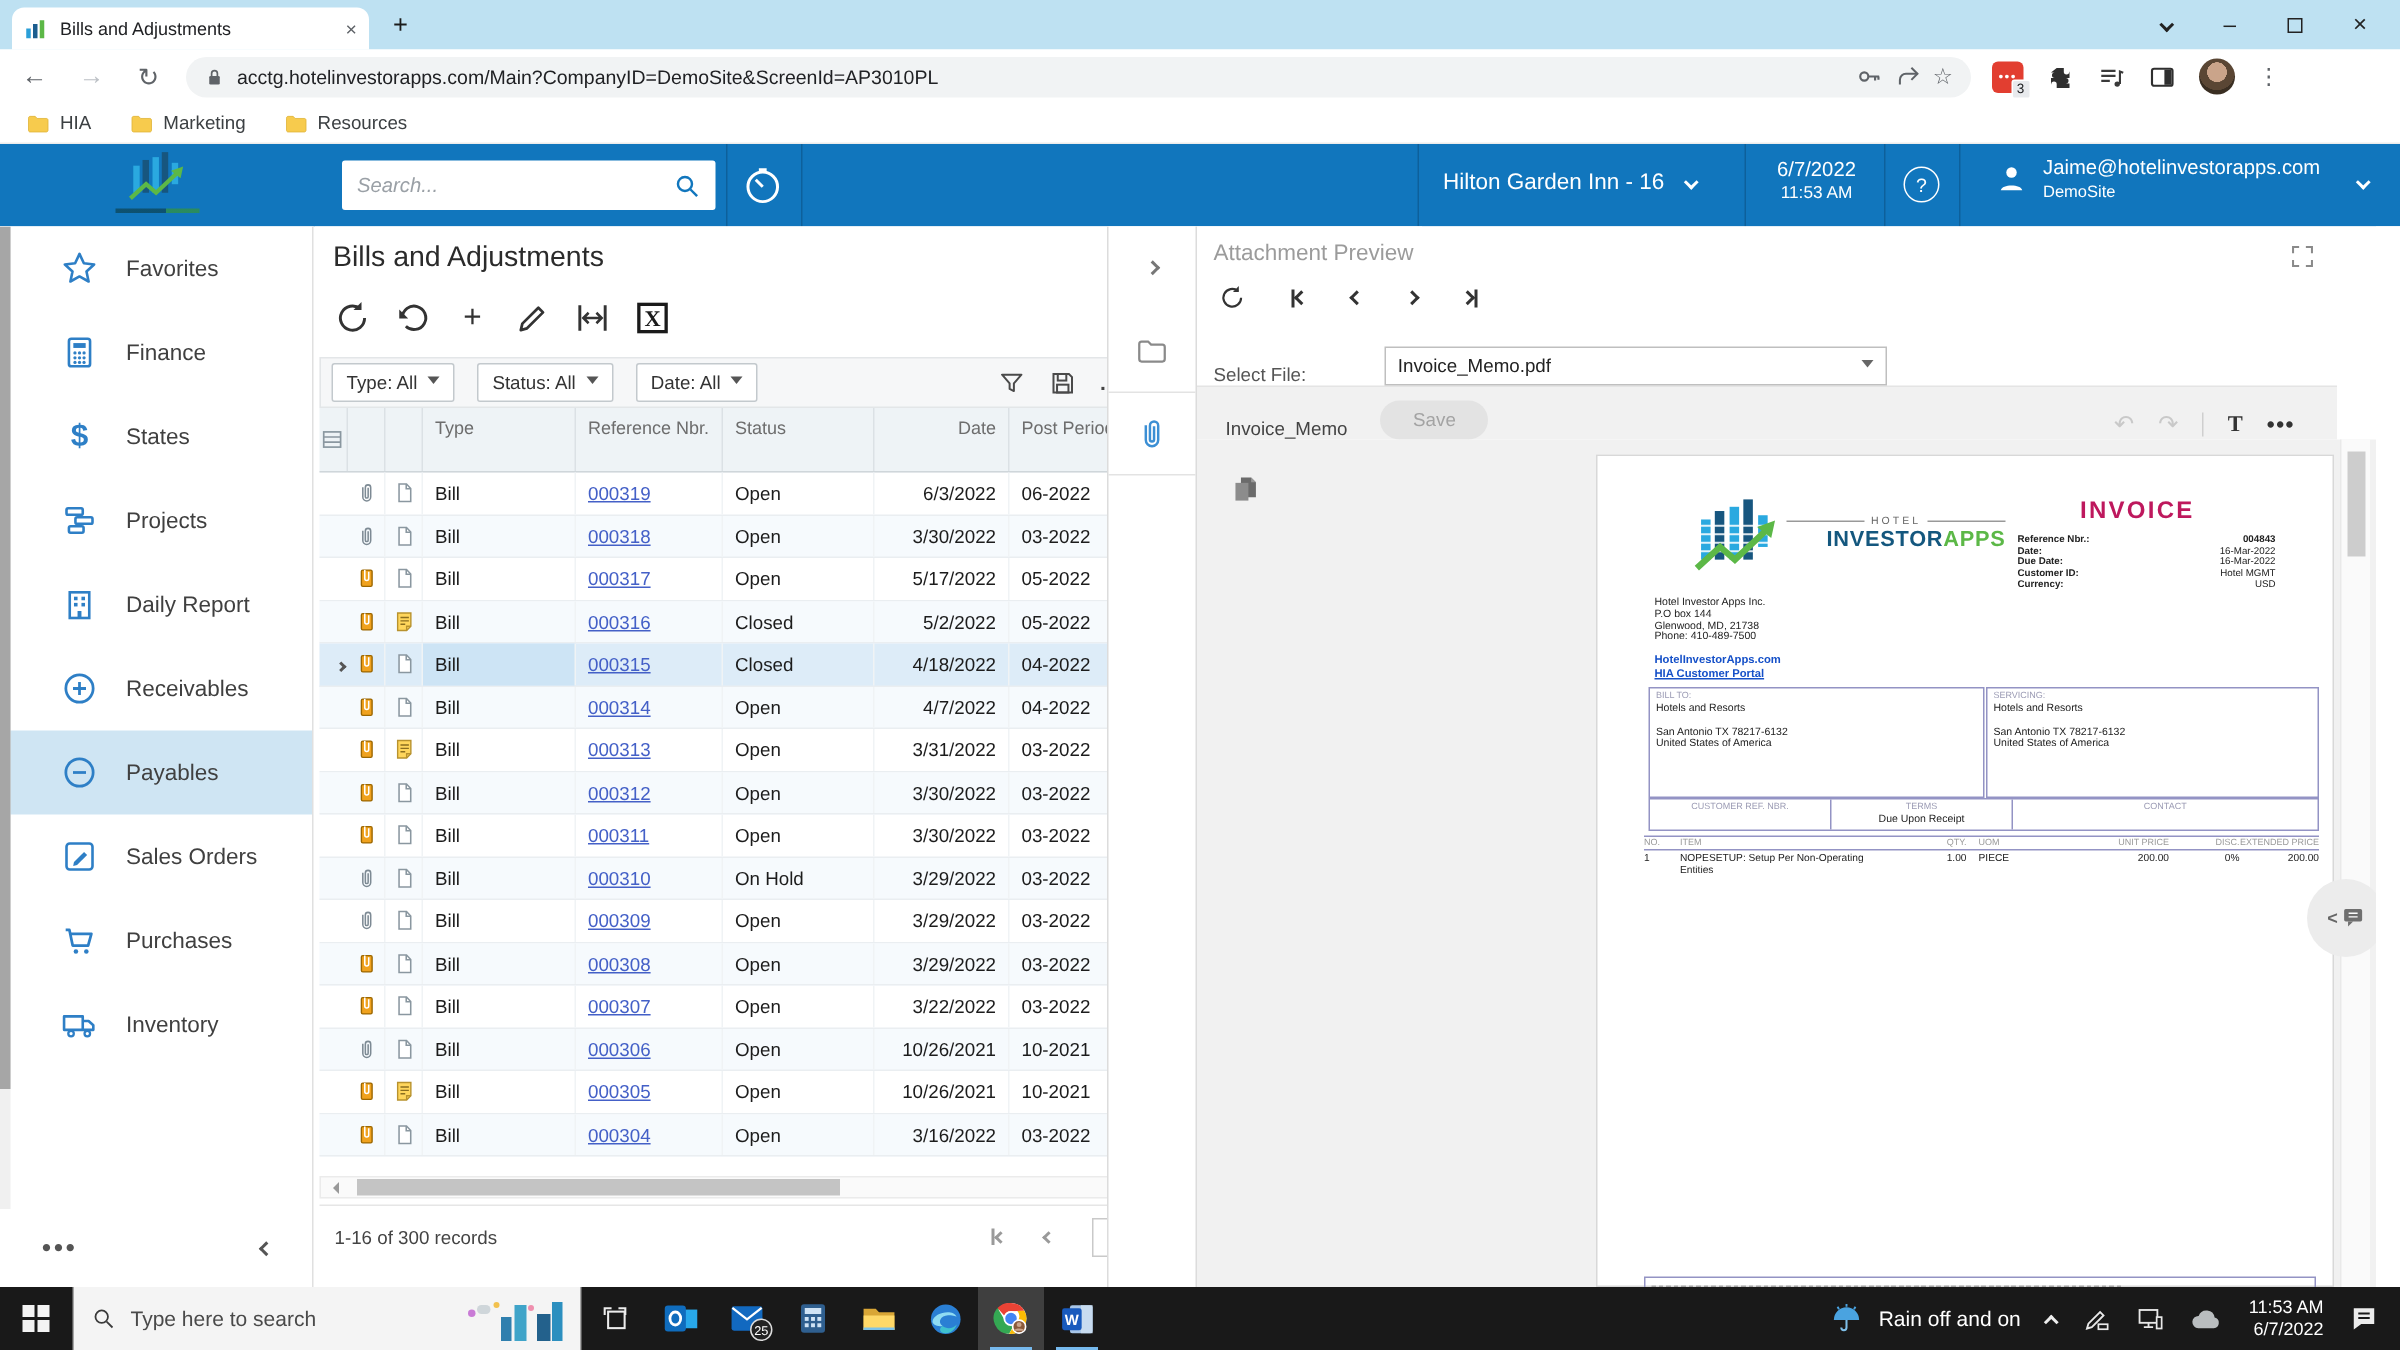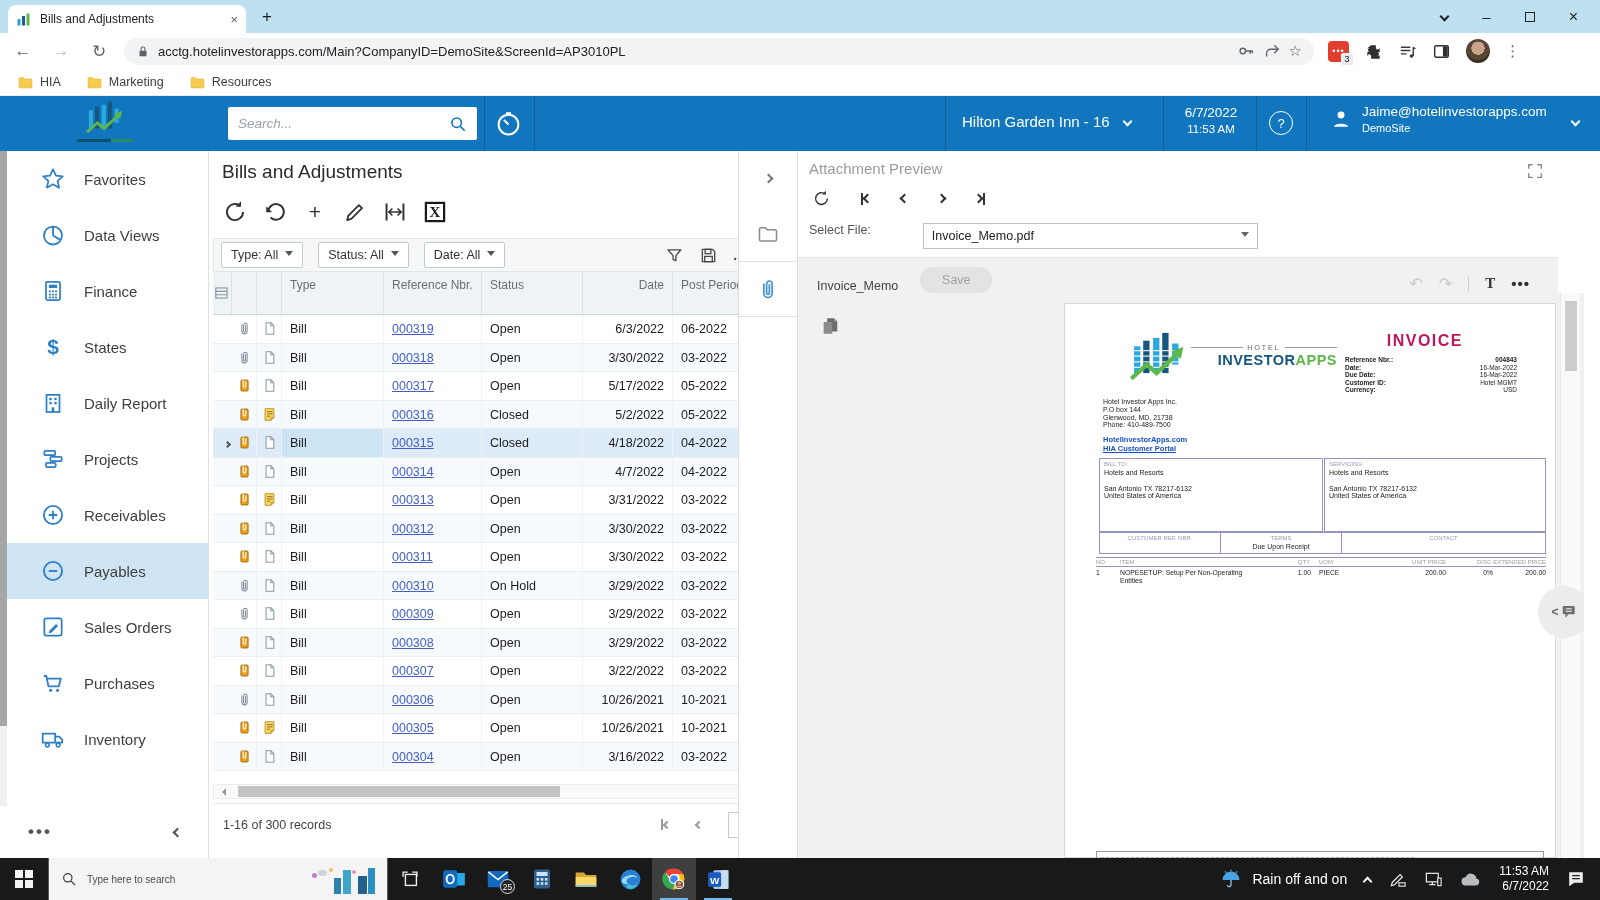--- a/index.html
+++ b/index.html
@@ -113,21 +113,21 @@
   .sthr{border-bottom:1px solid #e3e3e3}
 
   
   .preview{position:absolute;left:798px;top:0;width:802px;height:707px;background:#fff}
   .pvtitle{position:absolute;left:11px;top:9px;font-size:15px;color:#9b9b9b}
   .pvfull{position:absolute;right:56px;top:11px}
   .pvnav{position:absolute;left:14px;top:38px;display:flex;align-items:center;gap:30px}
   .pvnav .nvi{display:flex;align-items:center;gap:1px;color:#333}
   .pvnav .chv{border-color:#333}
   .pvnav .vb{width:2px;height:12px;background:#333}
-  .selfile{position:absolute;left:0;top:72px;width:760px;height:35px;border-bottom:1px solid #e4e4e4;display:flex;align-items:flex-start}
+  .selfile{position:absolute;left:0;top:72px;width:760px;height:35px;border-bottom:1px solid #e4e4e4;display:flex;align-items:flex-end}
   .sflabel{font-size:12.5px;color:#555;margin-left:11px}
   .sfcombo{margin-left:52px;width:335px;height:26px;border:1px solid #bfbfbf;display:flex;align-items:center;font-size:12.5px;color:#222;padding:0 8px}
   .sfcombo .caret{margin-left:auto;border-top-color:#666}
   .doctool{position:absolute;left:0;top:107px;width:760px;height:35px;background:#f1f1f1;display:flex;align-items:flex-end}
   .docname{font-size:12.5px;color:#444;margin-left:19px}
   .savebtn{margin-left:22px;width:72px;height:26px;border-radius:13px;background:#e3e3e3;color:#a3a3a3;font-size:12.5px;display:flex;align-items:center;justify-content:center}
   .dtright{margin-left:auto;display:flex;align-items:center;gap:16px;margin-right:28px}
   .unre{font-size:16px;color:#c9c9c9}
   .ttool{font-size:15px;color:#333;font-weight:bold;font-family:"Liberation Serif",serif}
   .dots3{font-size:15px;color:#333;letter-spacing:1px;font-weight:bold}
@@ -167,21 +167,21 @@
   .ic-no{width:24px}.ic-item{width:146px}.ic-qty{width:45px;text-align:right}.ic-uom{width:42px;padding-left:8px}.ic-up{width:93px;text-align:right}.ic-disc{width:47px;text-align:right}.ic-ext{flex:1;text-align:right}
   .inv-note{position:absolute;left:31px;top:547px;width:448px;height:24px;border:1px solid #9393c4;padding:3px 4px}
   .inv-smudge{height:4px;background:repeating-linear-gradient(90deg,#777 0 3px,transparent 3px 5px);opacity:.55;margin-top:2px;width:72%}
 
   
   .taskbar{position:absolute;left:0;top:858px;width:1600px;height:42px;background:#191919;display:flex;align-items:center;color:#fff}
   .startbtn{width:48px;height:42px;display:flex;align-items:center;justify-content:center}
   .winlogo{display:grid;grid-template-columns:8px 8px;grid-template-rows:8px 8px;gap:1.5px}
   .winlogo span{background:#f3f3f3}
   .tsearch{width:340px;height:42px;background:#f4f4f4;display:flex;align-items:center;padding:0 12px;gap:10px;border:1px solid #5a5a5a;border-top:none;border-bottom:none}
-  .tsearch input{border:none;outline:none;background:transparent;font-size:10px;color:#2e2e2e;flex:1;font-family:"Liberation Sans",sans-serif}
+  .tsearch input{border:none;outline:none;background:transparent;font-size:14px;color:#2e2e2e;flex:1;font-family:"Liberation Sans",sans-serif}
   .tsearch input::placeholder{color:#4a4a4a}
   .tsgfx{display:flex;align-items:flex-end;gap:1.5px;height:30px}
   .tsgfx i{display:block}
   .tbico{width:44px;height:42px;display:flex;align-items:center;justify-content:center;position:relative}
   .tbico.active{background:#3f3f3f}
   .tbico .uline{position:absolute;left:8px;bottom:0;width:28px;height:2.5px;background:#76b9ed}
   .badge25{position:absolute;right:5px;bottom:6px;min-width:15px;height:15px;border-radius:50%;background:#222;border:1px solid #ddd;color:#fff;font-size:8.5px;display:flex;align-items:center;justify-content:center}
   .tray{margin-left:auto;display:flex;align-items:center;gap:17px;padding-right:14px}
   .weather{display:flex;align-items:center;gap:10px;font-size:14px}
   .traytime{text-align:right;font-size:12px;line-height:15px}
@@ -357,29 +357,20 @@
 
   <div class="sidebar">
     <div class="sbnav">
         <div class="sbitem">
           <span class="sbicon">
             <svg viewBox="0 0 24 24">
               <path d="M12 3l2.7 5.8 6.3.7-4.7 4.3 1.3 6.2-5.6-3.1-5.6 3.1 1.3-6.2L3 9.5l6.3-.7z" fill="none" stroke="#2e7fc6" stroke-width="1.6" stroke-linejoin="round"></path>
             </svg>
           </span>
           <span class="sblabel">Favorites</span>
-        </div>
-        <div class="sbitem">
-          <span class="sbicon">
-            <svg viewBox="0 0 24 24">
-              <circle cx="12" cy="12.5" r="8.3" fill="none" stroke="#2e7fc6" stroke-width="1.7"></circle>
-              <path d="M12 12.5V4.2M12 12.5l7.2 4.2" stroke="#2e7fc6" stroke-width="1.7" fill="none"></path>
-            </svg>
-          </span>
-          <span class="sblabel">Data Views</span>
         </div>
         <div class="sbitem">
           <span class="sbicon">
             <svg viewBox="0 0 24 24">
               <rect x="5.5" y="3.5" width="13" height="17" rx="1.5" fill="none" stroke="#2e7fc6" stroke-width="1.6"></rect>
               <rect x="8.2" y="6.2" width="7.6" height="3" fill="#2e7fc6"></rect>
               <g fill="#2e7fc6">
                 <circle cx="9.2" cy="12.3" r="1"></circle>
                 <circle cx="12" cy="12.3" r="1"></circle>
                 <circle cx="14.8" cy="12.3" r="1"></circle>
@@ -394,43 +385,43 @@
           </span>
           <span class="sblabel">Finance</span>
         </div>
         <div class="sbitem">
           <span class="sbicon dollar">$</span>
           <span class="sblabel">States</span>
         </div>
         <div class="sbitem">
           <span class="sbicon">
             <svg viewBox="0 0 24 24">
+              <g fill="none" stroke="#2e7fc6" stroke-width="1.6">
+                <rect x="4" y="4.5" width="10" height="4" rx="1"></rect>
+                <rect x="9.5" y="10" width="10.5" height="4" rx="1"></rect>
+                <rect x="5.5" y="15.5" width="9" height="4" rx="1"></rect>
+              </g>
+            </svg>
+          </span>
+          <span class="sblabel">Projects</span>
+        </div>
+        <div class="sbitem">
+          <span class="sbicon">
+            <svg viewBox="0 0 24 24">
               <rect x="6" y="4.5" width="12" height="15.8" fill="none" stroke="#2e7fc6" stroke-width="1.6"></rect>
               <g fill="#2e7fc6">
                 <rect x="8.6" y="7.2" width="2.2" height="2.2"></rect>
                 <rect x="13.2" y="7.2" width="2.2" height="2.2"></rect>
                 <rect x="8.6" y="11" width="2.2" height="2.2"></rect>
                 <rect x="13.2" y="11" width="2.2" height="2.2"></rect>
                 <rect x="10.8" y="16" width="2.4" height="4.3"></rect>
               </g>
             </svg>
           </span>
           <span class="sblabel">Daily Report</span>
-        </div>
-        <div class="sbitem">
-          <span class="sbicon">
-            <svg viewBox="0 0 24 24">
-              <g fill="none" stroke="#2e7fc6" stroke-width="1.6">
-                <rect x="4" y="4.5" width="10" height="4" rx="1"></rect>
-                <rect x="9.5" y="10" width="10.5" height="4" rx="1"></rect>
-                <rect x="5.5" y="15.5" width="9" height="4" rx="1"></rect>
-              </g>
-            </svg>
-          </span>
-          <span class="sblabel">Projects</span>
         </div>
         <div class="sbitem">
           <span class="sbicon">
             <svg viewBox="0 0 24 24">
               <circle cx="12" cy="12" r="8.4" fill="none" stroke="#2e7fc6" stroke-width="1.7"></circle>
               <path d="M8 12h8M12 8v8" stroke="#2e7fc6" stroke-width="1.7"></path>
             </svg>
           </span>
           <span class="sblabel">Receivables</span>
         </div>

